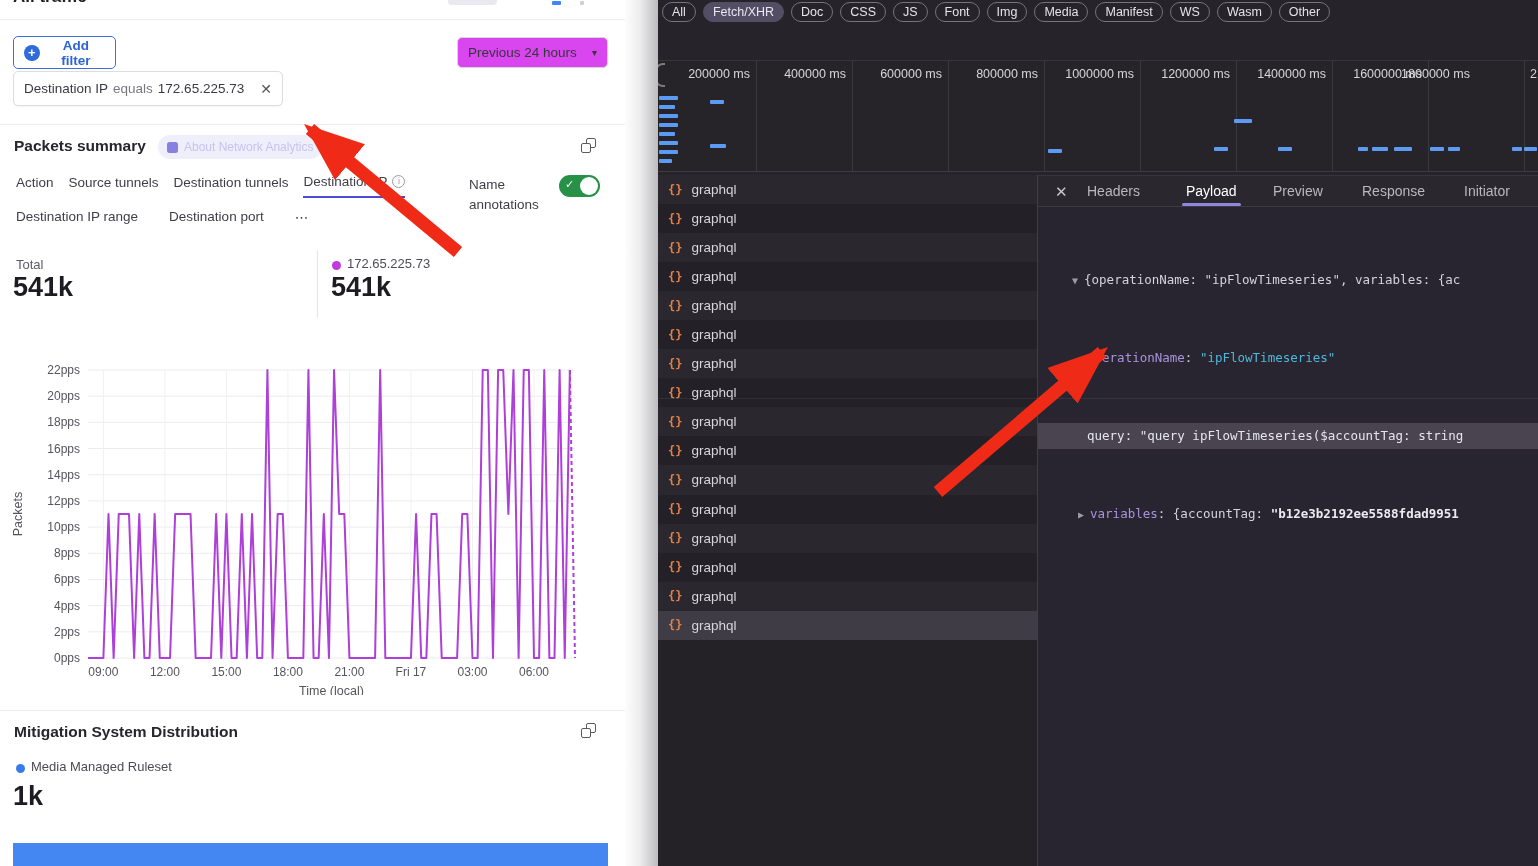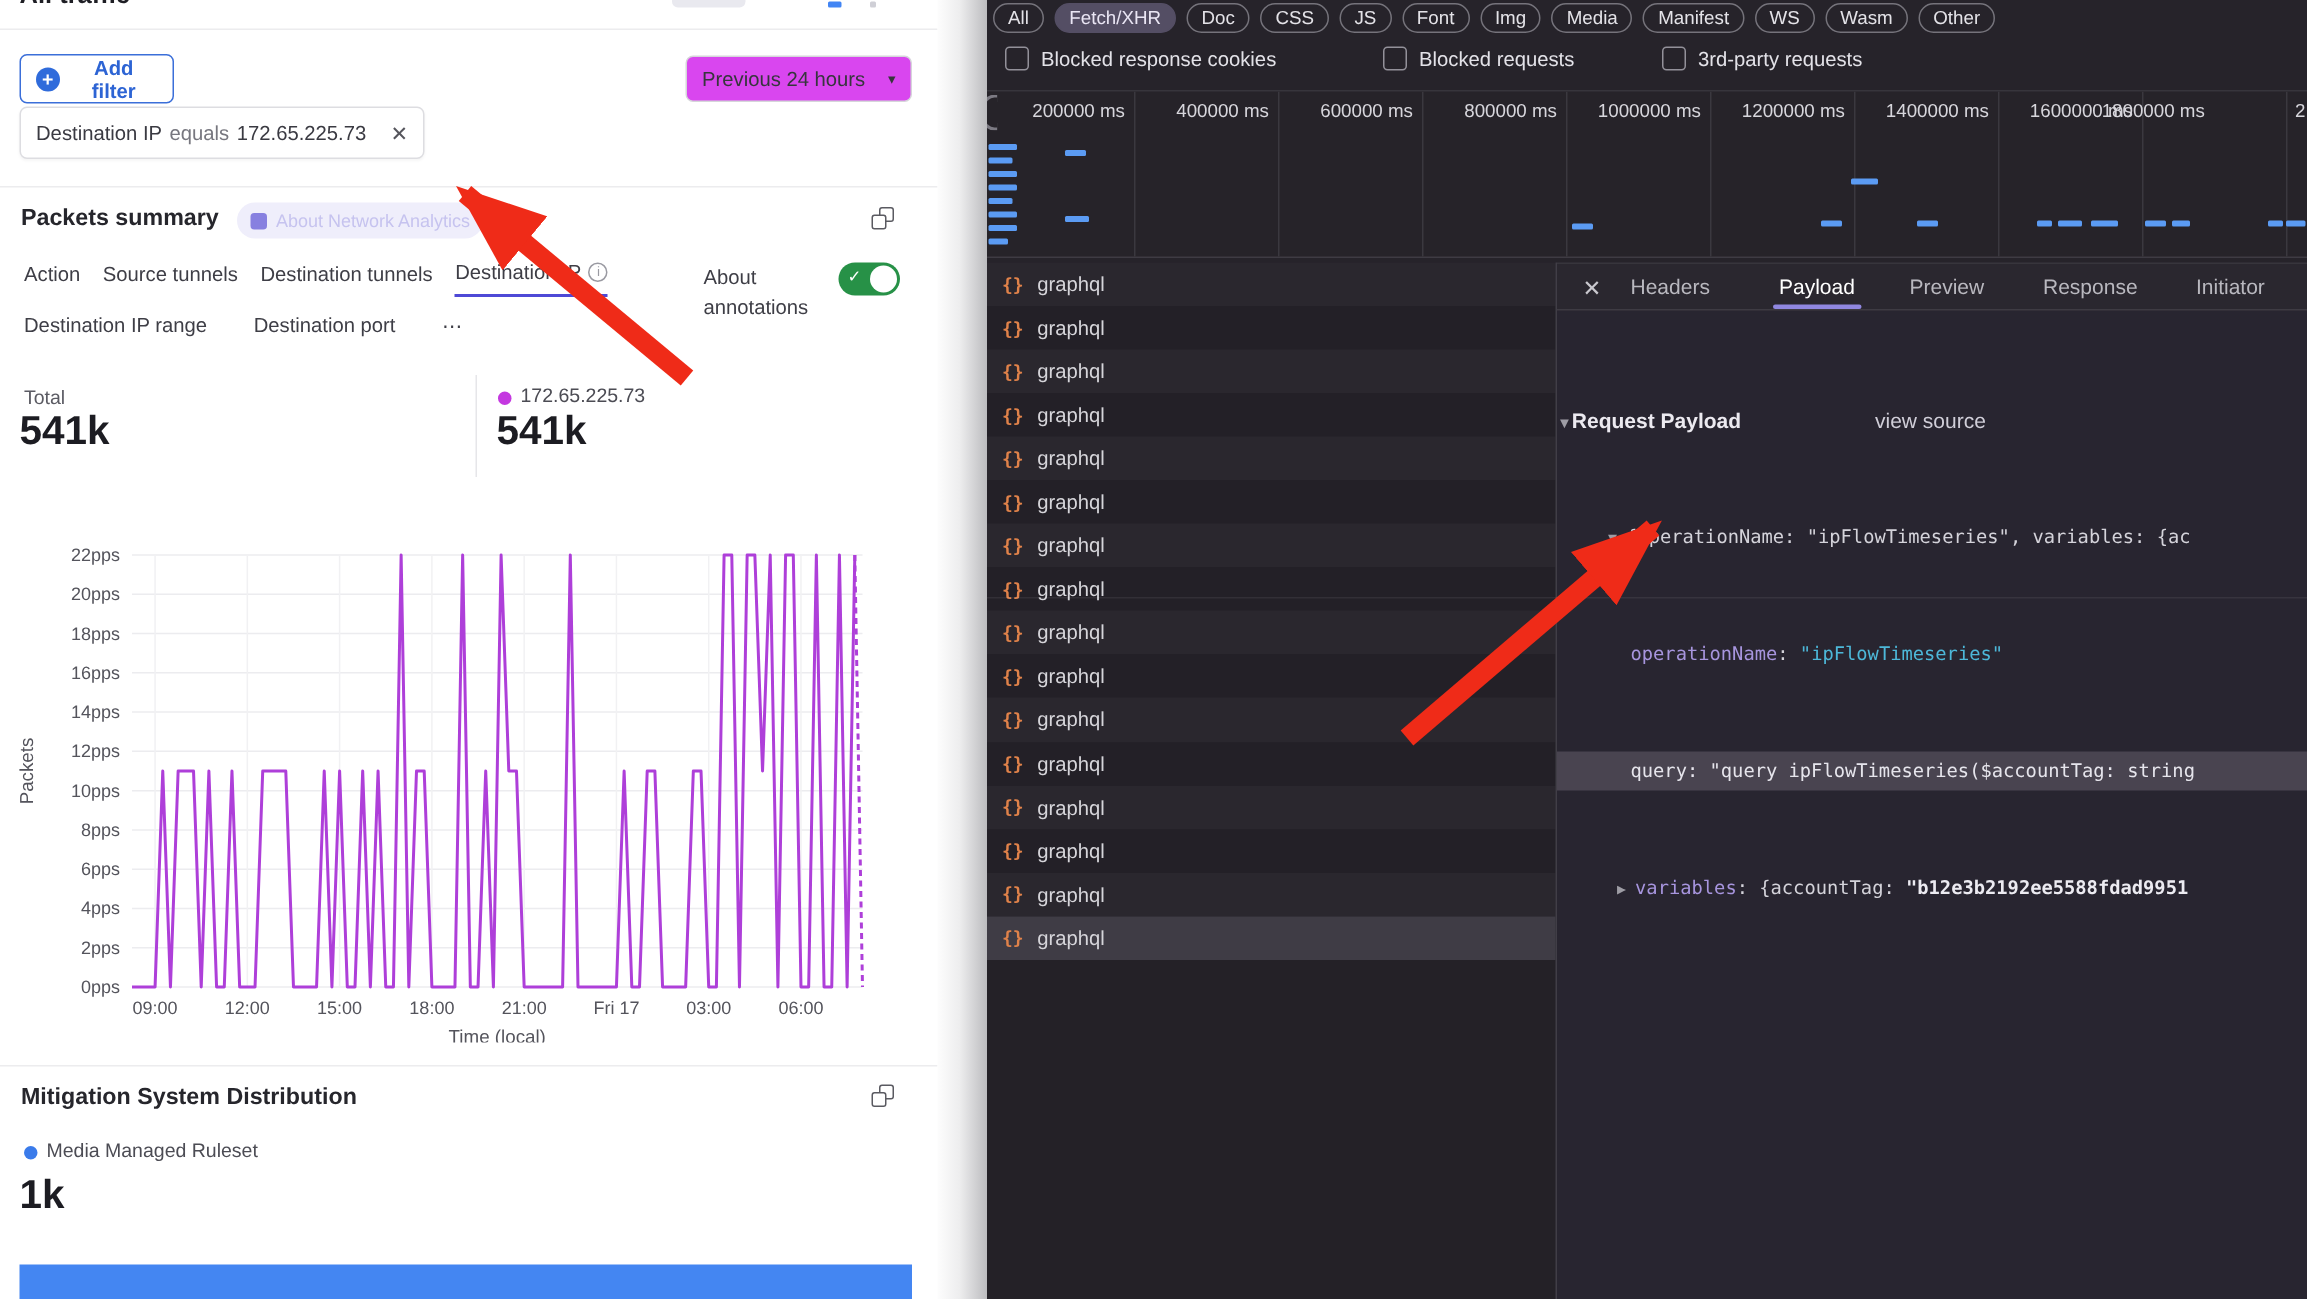--- a/index.html
+++ b/index.html
@@ -183,21 +183,21 @@
         <div class="tb">Source tunnels</div>
         <div class="tb">Destination tunnels</div>
         <div class="tb active">Destination IP<i class="info-ic">i</i></div>
       </div>
     <div id="tabs2">
         <div class="tb">Destination IP range</div>
         <div class="tb">Destination port</div>
         <div class="tb">⋯</div>
       </div>
 
-    <div id="show-ann">About annotations</div>
+    <div id="show-ann">Name annotations</div>
     <div id="toggle">
       <span class="chk">✓</span>
       <span class="knob"></span>
     </div>
 
     <div id="stat-total-label">Total</div>
     <div id="stat-total-value">541k</div>
     <div id="stat-vline"></div>
     <span class="dot" id="ip-dot"></span>
     <div id="stat-ip-label">172.65.225.73</div>
@@ -273,34 +273,20 @@
         <button class="pill">JS</button>
         <button class="pill">Font</button>
         <button class="pill">Img</button>
         <button class="pill">Media</button>
         <button class="pill">Manifest</button>
         <button class="pill">WS</button>
         <button class="pill">Wasm</button>
         <button class="pill">Other</button>
       </div>
 
-    <div id="cbrow">
-      <label class="cbg" style="left:12px">
-        <span class="cb"></span>
-        <span>Blocked response cookies</span>
-      </label>
-      <label class="cbg" style="left:264px">
-        <span class="cb"></span>
-        <span>Blocked requests</span>
-      </label>
-      <label class="cbg" style="left:450px">
-        <span class="cb"></span>
-        <span>3rd-party requests</span>
-      </label>
-    </div>
 
     <div id="timeline">
       <div id="bracket"></div>
     <div class="rgl" style="left: 98px;"></div>
         <div class="rlab" style="left: -3px;">200000 ms</div>
         <div class="rgl" style="left: 194px;"></div>
         <div class="rlab" style="left: 93px;">400000 ms</div>
         <div class="rgl" style="left: 290px;"></div>
         <div class="rlab" style="left: 189px;">600000 ms</div>
         <div class="rgl" style="left: 386px;"></div>
@@ -412,21 +398,20 @@
     <div id="detail">
       <div id="dtabs">
         <span id="dt-close">✕</span>
       <span class="dtab" style="left: 49px;">Headers</span>
           <span class="dtab active" style="left: 148px;">Payload</span>
           <span class="dtab" style="left: 235px;">Preview</span>
           <span class="dtab" style="left: 324px;">Response</span>
           <span class="dtab" style="left: 426px;">Initiator</span>
         </div>
       <div id="payload-content">
-        <div class="pl" id="pl-head"><span class="tri">▼</span><b>Request Payload</b><span class="vs">view source</span></div>
         <div class="pl" style="padding-left:34px"><span class="tri">▼ </span><span class="plain">{operationName: "ipFlowTimeseries", variables: {ac</span></div>
         <div class="pl" style="padding-left:49px"><span class="k">operationName</span><span class="plain">: </span><span class="str">"ipFlowTimeseries"</span></div>
         <div class="pl hl" style="padding-left:49px"><span class="plain">query: "query ipFlowTimeseries($accountTag: string</span></div>
         <div class="pl" style="padding-left:40px"><span class="tri">▶ </span><span class="k">variables</span><span class="plain">: {accountTag: </span><span class="wht">"b12e3b2192ee5588fdad9951</span></div>
       </div>
     </div>
 
     <div id="dev-hline"></div>
   </section>
 

